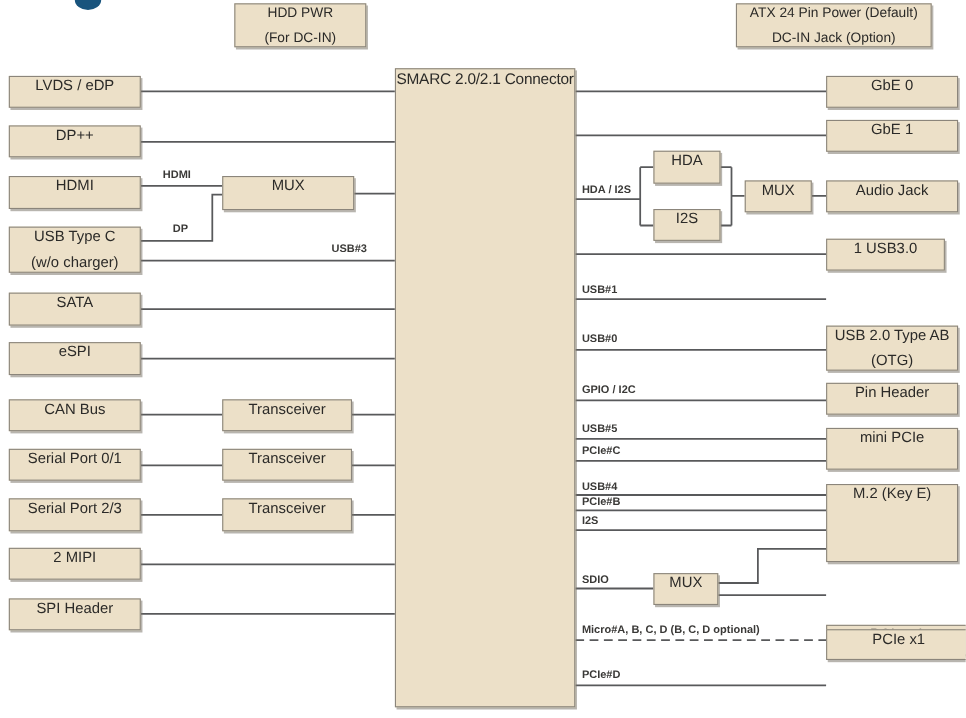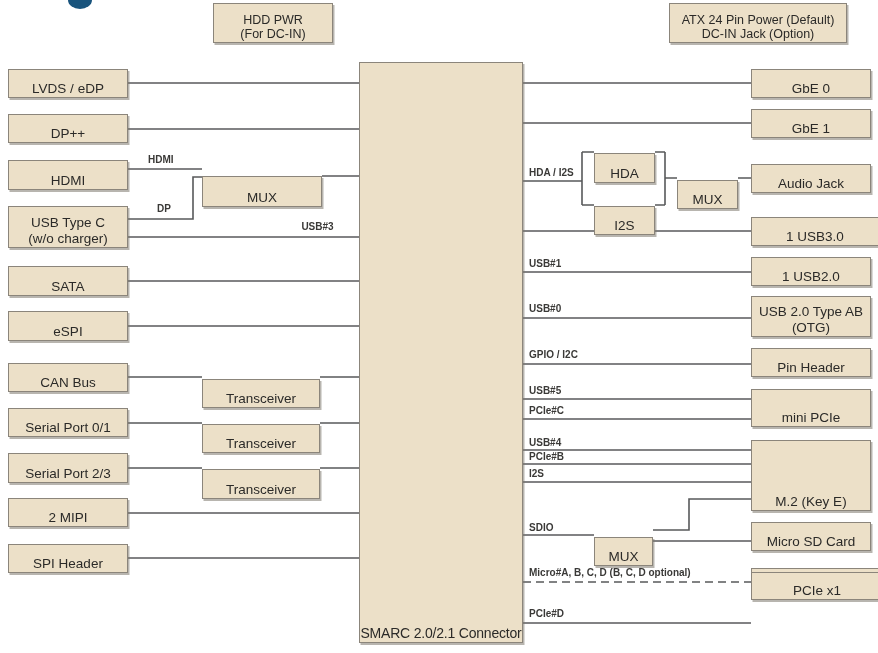--- a/index.html
+++ b/index.html
@@ -4,25 +4,25 @@
 <style>
   html,body{margin:0;padding:0;background:#ffffff;}
   .canvas{
     position:relative;width:878px;height:653px;background:#ffffff;
     font-family:"Liberation Sans", sans-serif;color:#2b2a28;overflow:hidden;
   }
   .wires{position:absolute;left:0;top:0;z-index:1;}
   .box{
     position:absolute;z-index:2;background:#ece0c8;border:1.5px solid #8b857b;
     box-shadow:1.5px 2px 0 rgba(125,120,110,0.55);
-    display:flex;flex-direction:column;align-items:center;justify-content:flex-end;
+    display:flex;flex-direction:column;align-items:center;justify-content:space-between;
     text-align:center;font-size:13.5px;line-height:1.18;color:#2b2a28;
     box-sizing:border-box;
   }
-  .box.small{font-size:13.5px;margin-top:16px;}
+  .box.small{font-size:13.5px;}
   .box.legend{font-size:12.5px;}
   .box .l{white-space:nowrap;}
   .smarc-label{white-space:nowrap;font-size:14px;letter-spacing:-0.2px;}
   .wlabel{
     position:absolute;z-index:3;font-size:10px;font-weight:700;color:#3a3937;
     white-space:nowrap;line-height:1;
   }
   .wlabel.right{text-align:center;}
   .title-fragment{
     position:absolute;left:68px;top:-9px;width:24px;height:18px;
@@ -148,41 +148,35 @@
 
   <div class="box" style="left:751px;top:69px;width:120px;height:29px">
       <span class="l">GbE 0</span>
     </div>
   <div class="box" style="left:751px;top:109px;width:120px;height:29px">
       <span class="l">GbE 1</span>
     </div>
   <div class="box" style="left:751px;top:164px;width:120px;height:29px">
       <span class="l">Audio Jack</span>
     </div>
-  <div class="box" style="left:751px;top:217px;width:128px;height:29px">
+  <div class="box" style="left:751px;top:217px;width:108px;height:29px">
       <span class="l">1 USB3.0</span>
-    </div>
-  <div class="box" style="left:751px;top:257px;width:120px;height:29px">
-      <span class="l">1 USB2.0</span>
     </div>
   <div class="box" style="left:751px;top:296px;width:120px;height:41px">
     <span class="l">USB 2.0 Type AB</span>
     <span class="l">(OTG)</span>
   </div>
   <div class="box" style="left:751px;top:348px;width:120px;height:29px">
       <span class="l">Pin Header</span>
     </div>
   <div class="box" style="left:751px;top:389px;width:120px;height:38px">
       <span class="l">mini PCIe</span>
     </div>
   <div class="box" style="left:751px;top:440px;width:120px;height:71px">
       <span class="l">M.2 (Key E)</span>
-    </div>
-  <div class="box" style="left:751px;top:522px;width:120px;height:29px">
-      <span class="l">Micro SD Card</span>
     </div>
   <div class="box" style="left:751px;top:568px;width:128px;height:28px">
       <span class="l">PCIe x4</span>
     </div>
   <div class="box" style="left:751px;top:572px;width:132px;height:28px">
       <span class="l">PCIe x1</span>
     </div>
 
   <span class="wlabel" style="left:148px;top:155px">HDMI</span>
   <span class="wlabel" style="left:157px;top:204px">DP</span>

